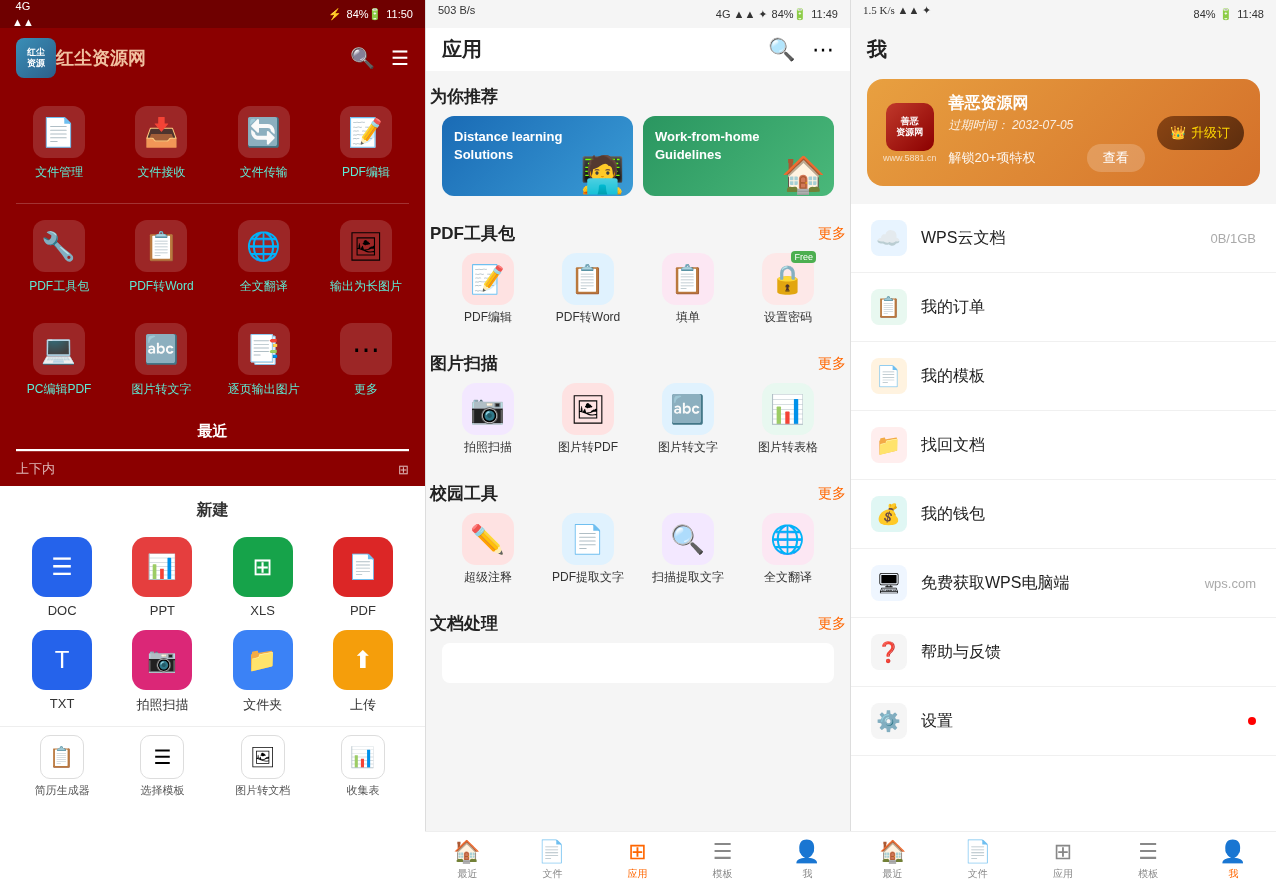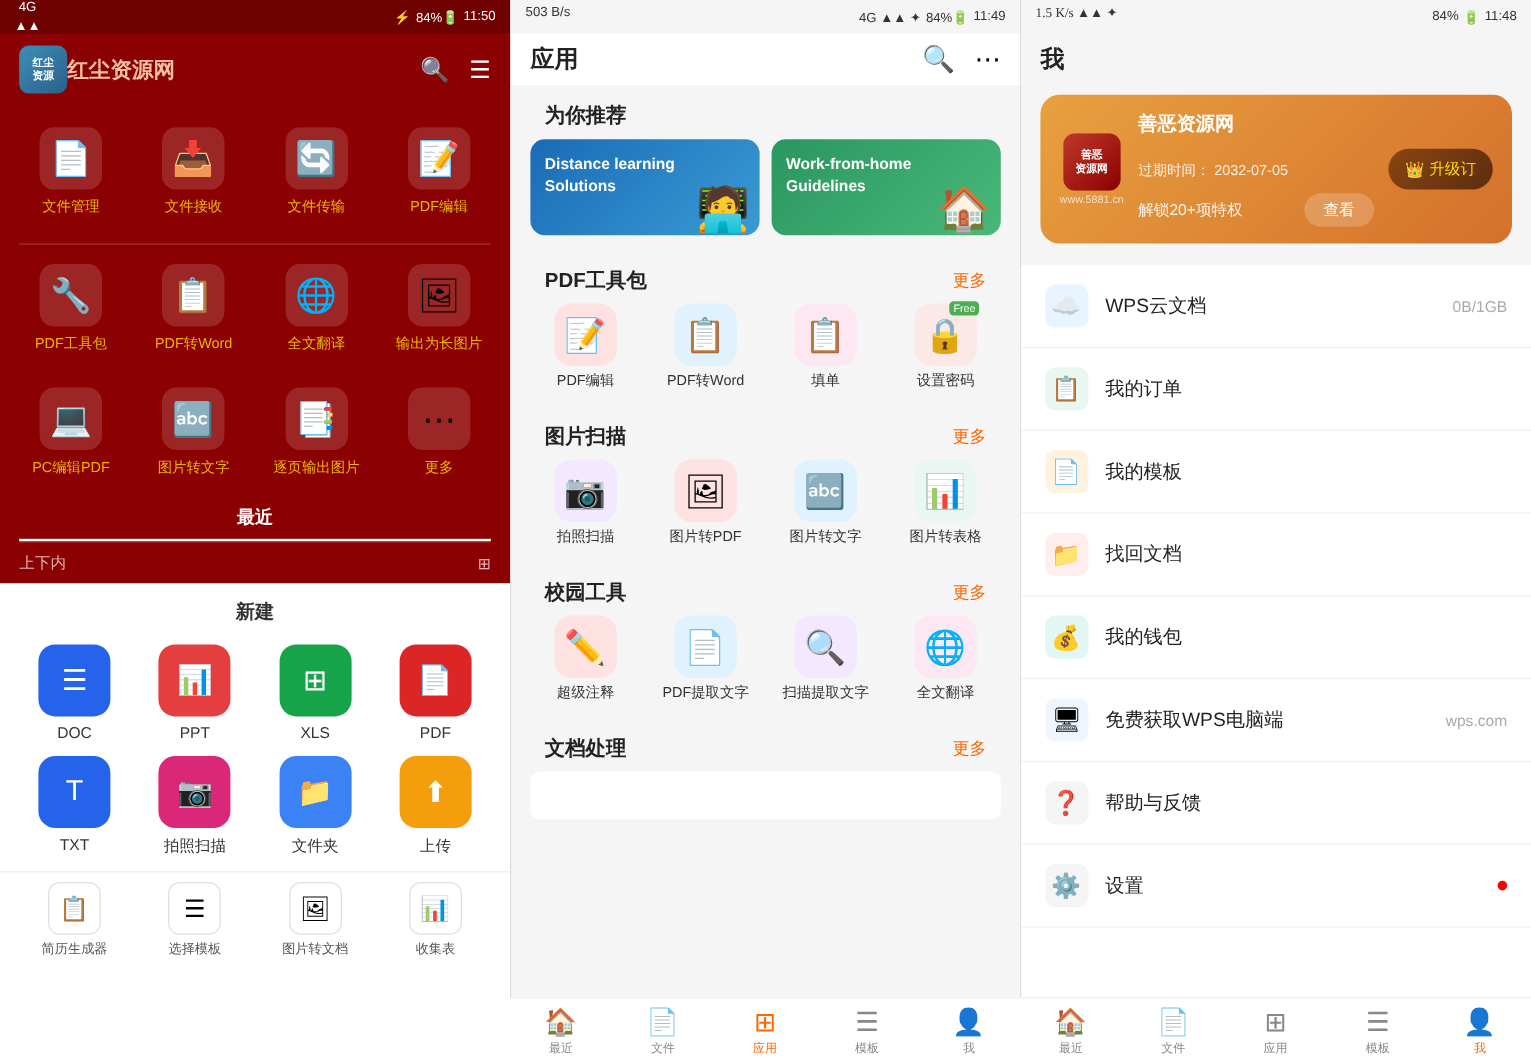--- a/index.html
+++ b/index.html
@@ -61,21 +61,21 @@
       align-items: center;
       padding: 8px 4px;
     }
     .panel1-icon-box {
       width: 52px; height: 52px;
       border-radius: 12px;
       background: rgba(255,255,255,0.15);
       display: flex; align-items: center; justify-content: center;
       margin-bottom: 6px;
     }
-    .panel1-item-label { color: #eab308; font-size: 12px; text-align: center; }
+    .panel1-item-label { color: #5eead4; font-size: 12px; text-align: center; }
 
     .panel1-divider {
       border: none;
       border-top: 1px solid rgba(255,255,255,0.2);
       margin: 4px 16px;
     }
 
     .panel1-grid2 {
       display: grid;
       grid-template-columns: repeat(4, 1fr);
@@ -212,21 +212,21 @@
       flex: 1;
       overflow-y: auto;
       padding-bottom: 60px;
     }
     .panel2-scroll::-webkit-scrollbar { display: none; }
 
     .section-header {
       display: flex;
       justify-content: space-between;
       align-items: center;
-      padding: 14px 28px 8px;
+      padding: 14px 4px 8px;
     }
     .section-title { font-size: 17px; font-weight: bold; color: #222; }
     .section-more { font-size: 14px; color: #FF6600; cursor: pointer; }
 
     .banner-row {
       display: flex;
       gap: 10px;
       padding: 0 16px 12px;
     }
     .banner-card {
@@ -349,21 +349,21 @@
       width: 48px; height: 48px;
       border-radius: 10px;
       background: #c0392b;
       display: flex; align-items: center; justify-content: center;
       color: white; font-size: 10px; font-weight: bold;
       overflow: hidden;
       flex-shrink: 0;
     }
     .vip-info { flex: 1; }
     .vip-name { color: white; font-size: 16px; font-weight: bold; }
-    .vip-expire { color: rgba(255,255,255,0.85); font-size: 12px; margin-top: 20px; }
+    .vip-expire { color: rgba(255,255,255,0.85); font-size: 12px; margin-top: 3px; font-style: italic; }
     .vip-upgrade-btn {
       background: linear-gradient(135deg, #8B4513, #5c2d0e);
       color: #ffd700;
       border: none;
       border-radius: 20px;
       padding: 8px 14px;
       font-size: 13px;
       cursor: pointer;
       display: flex; align-items: center; gap: 4px;
       flex-shrink: 0;

